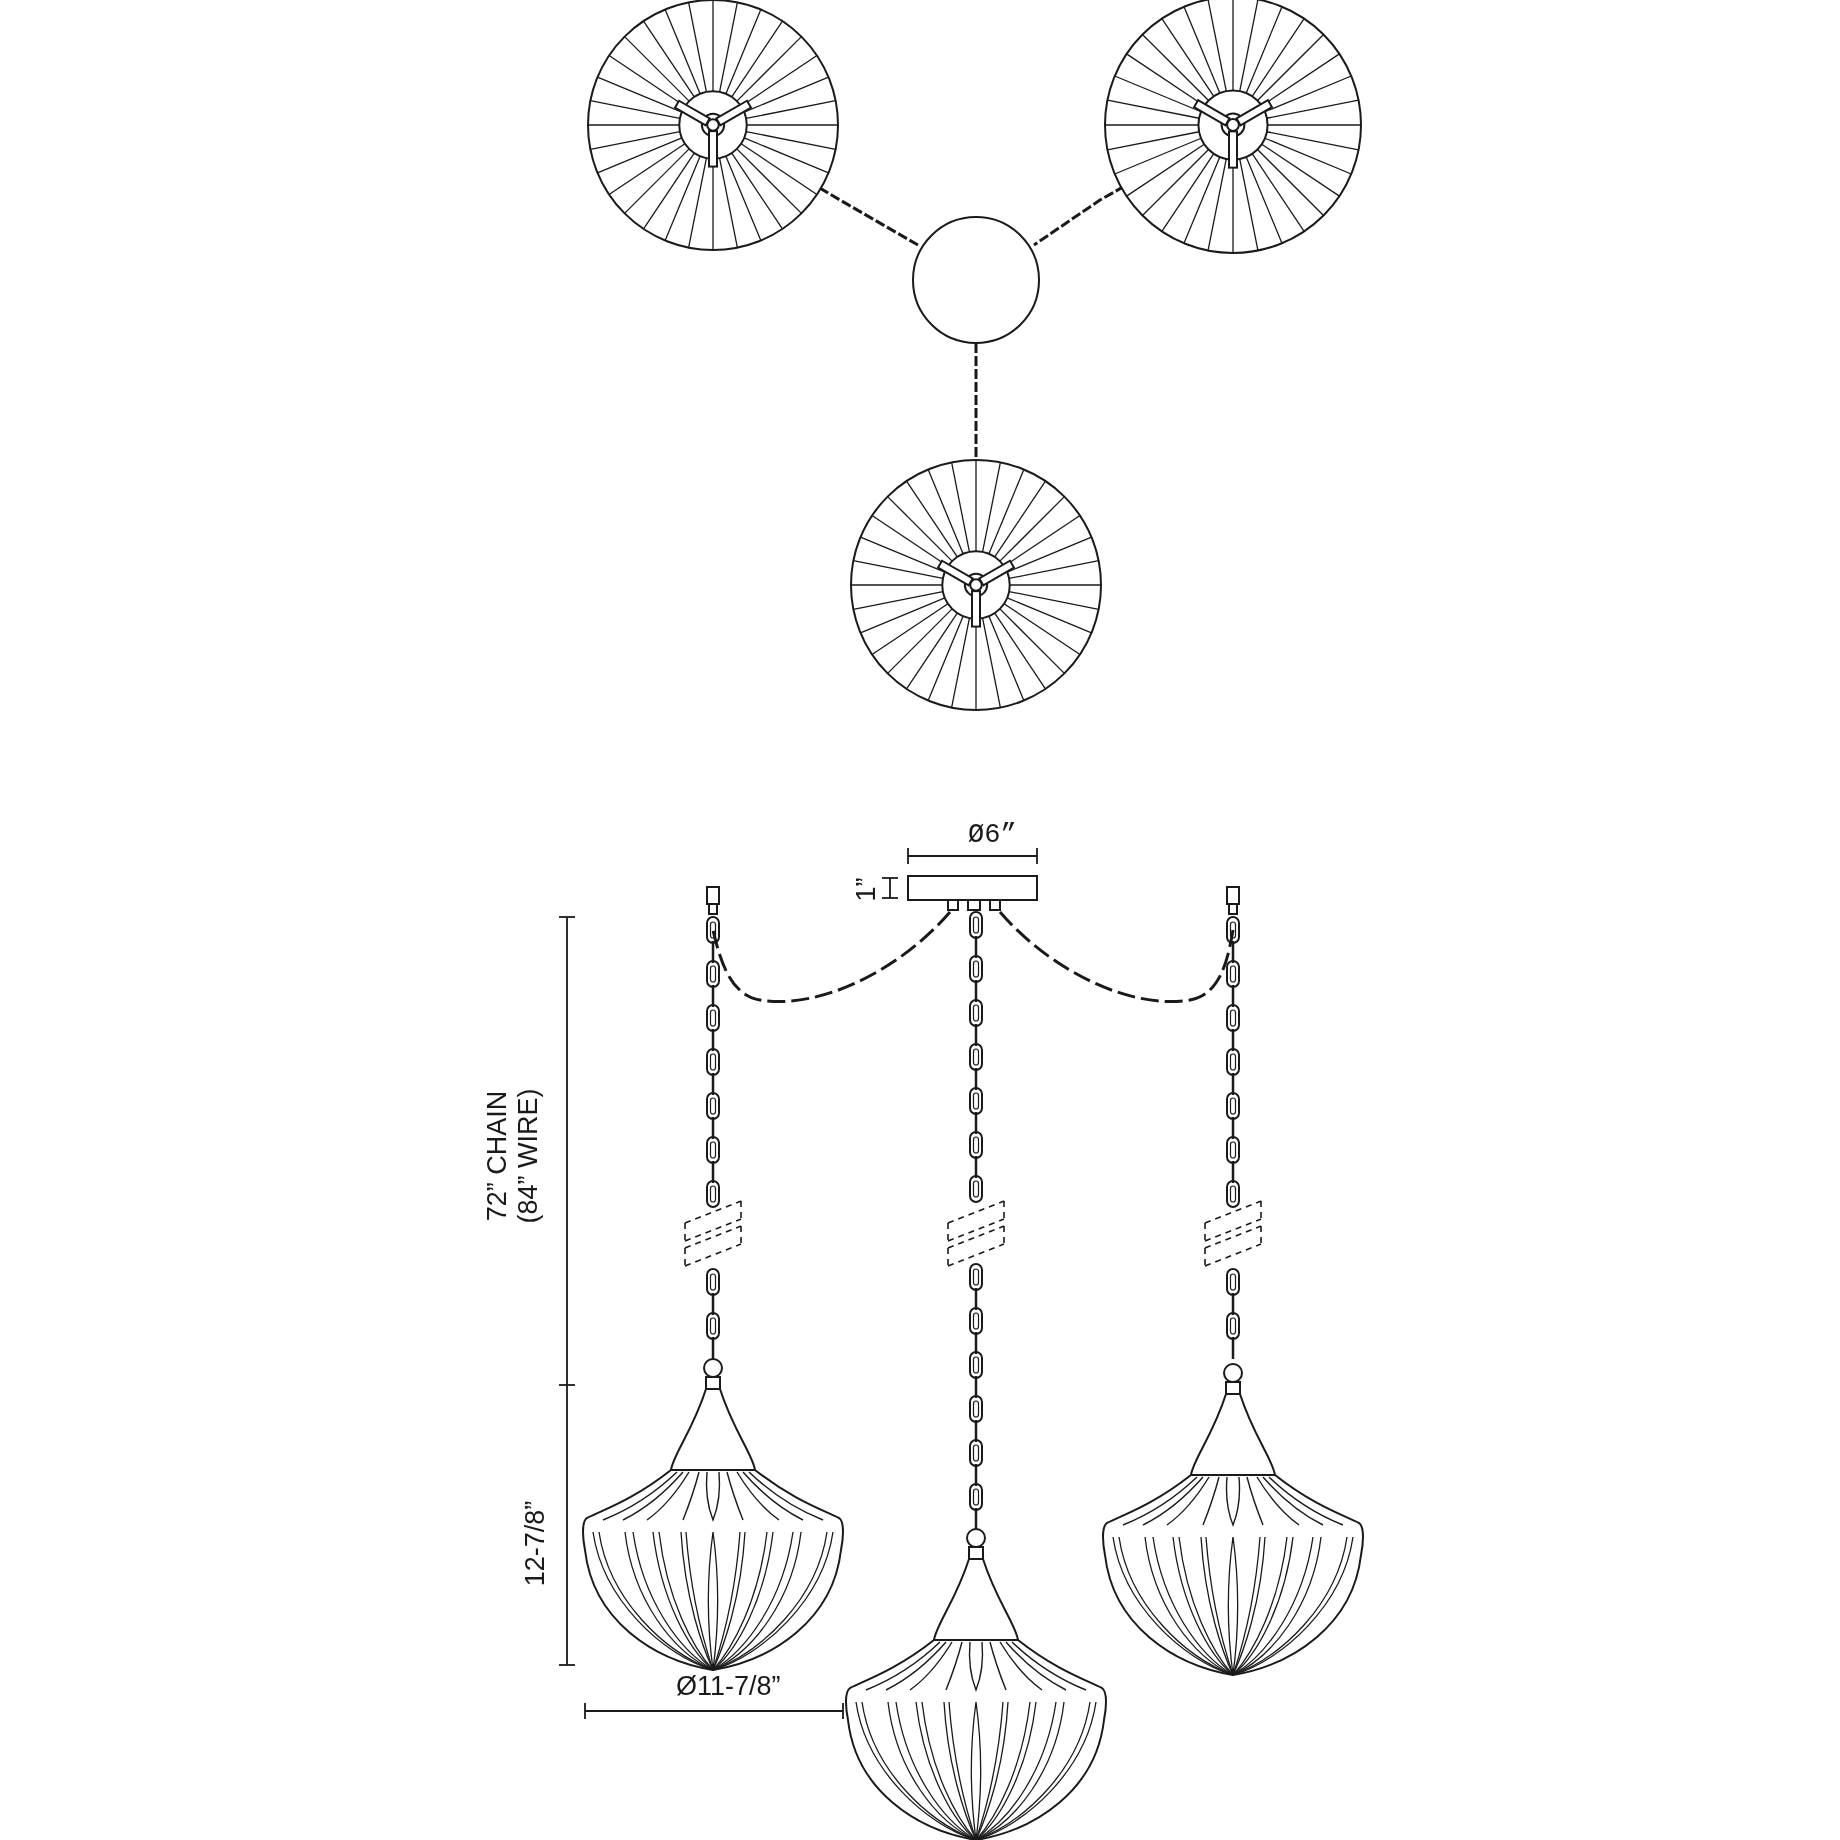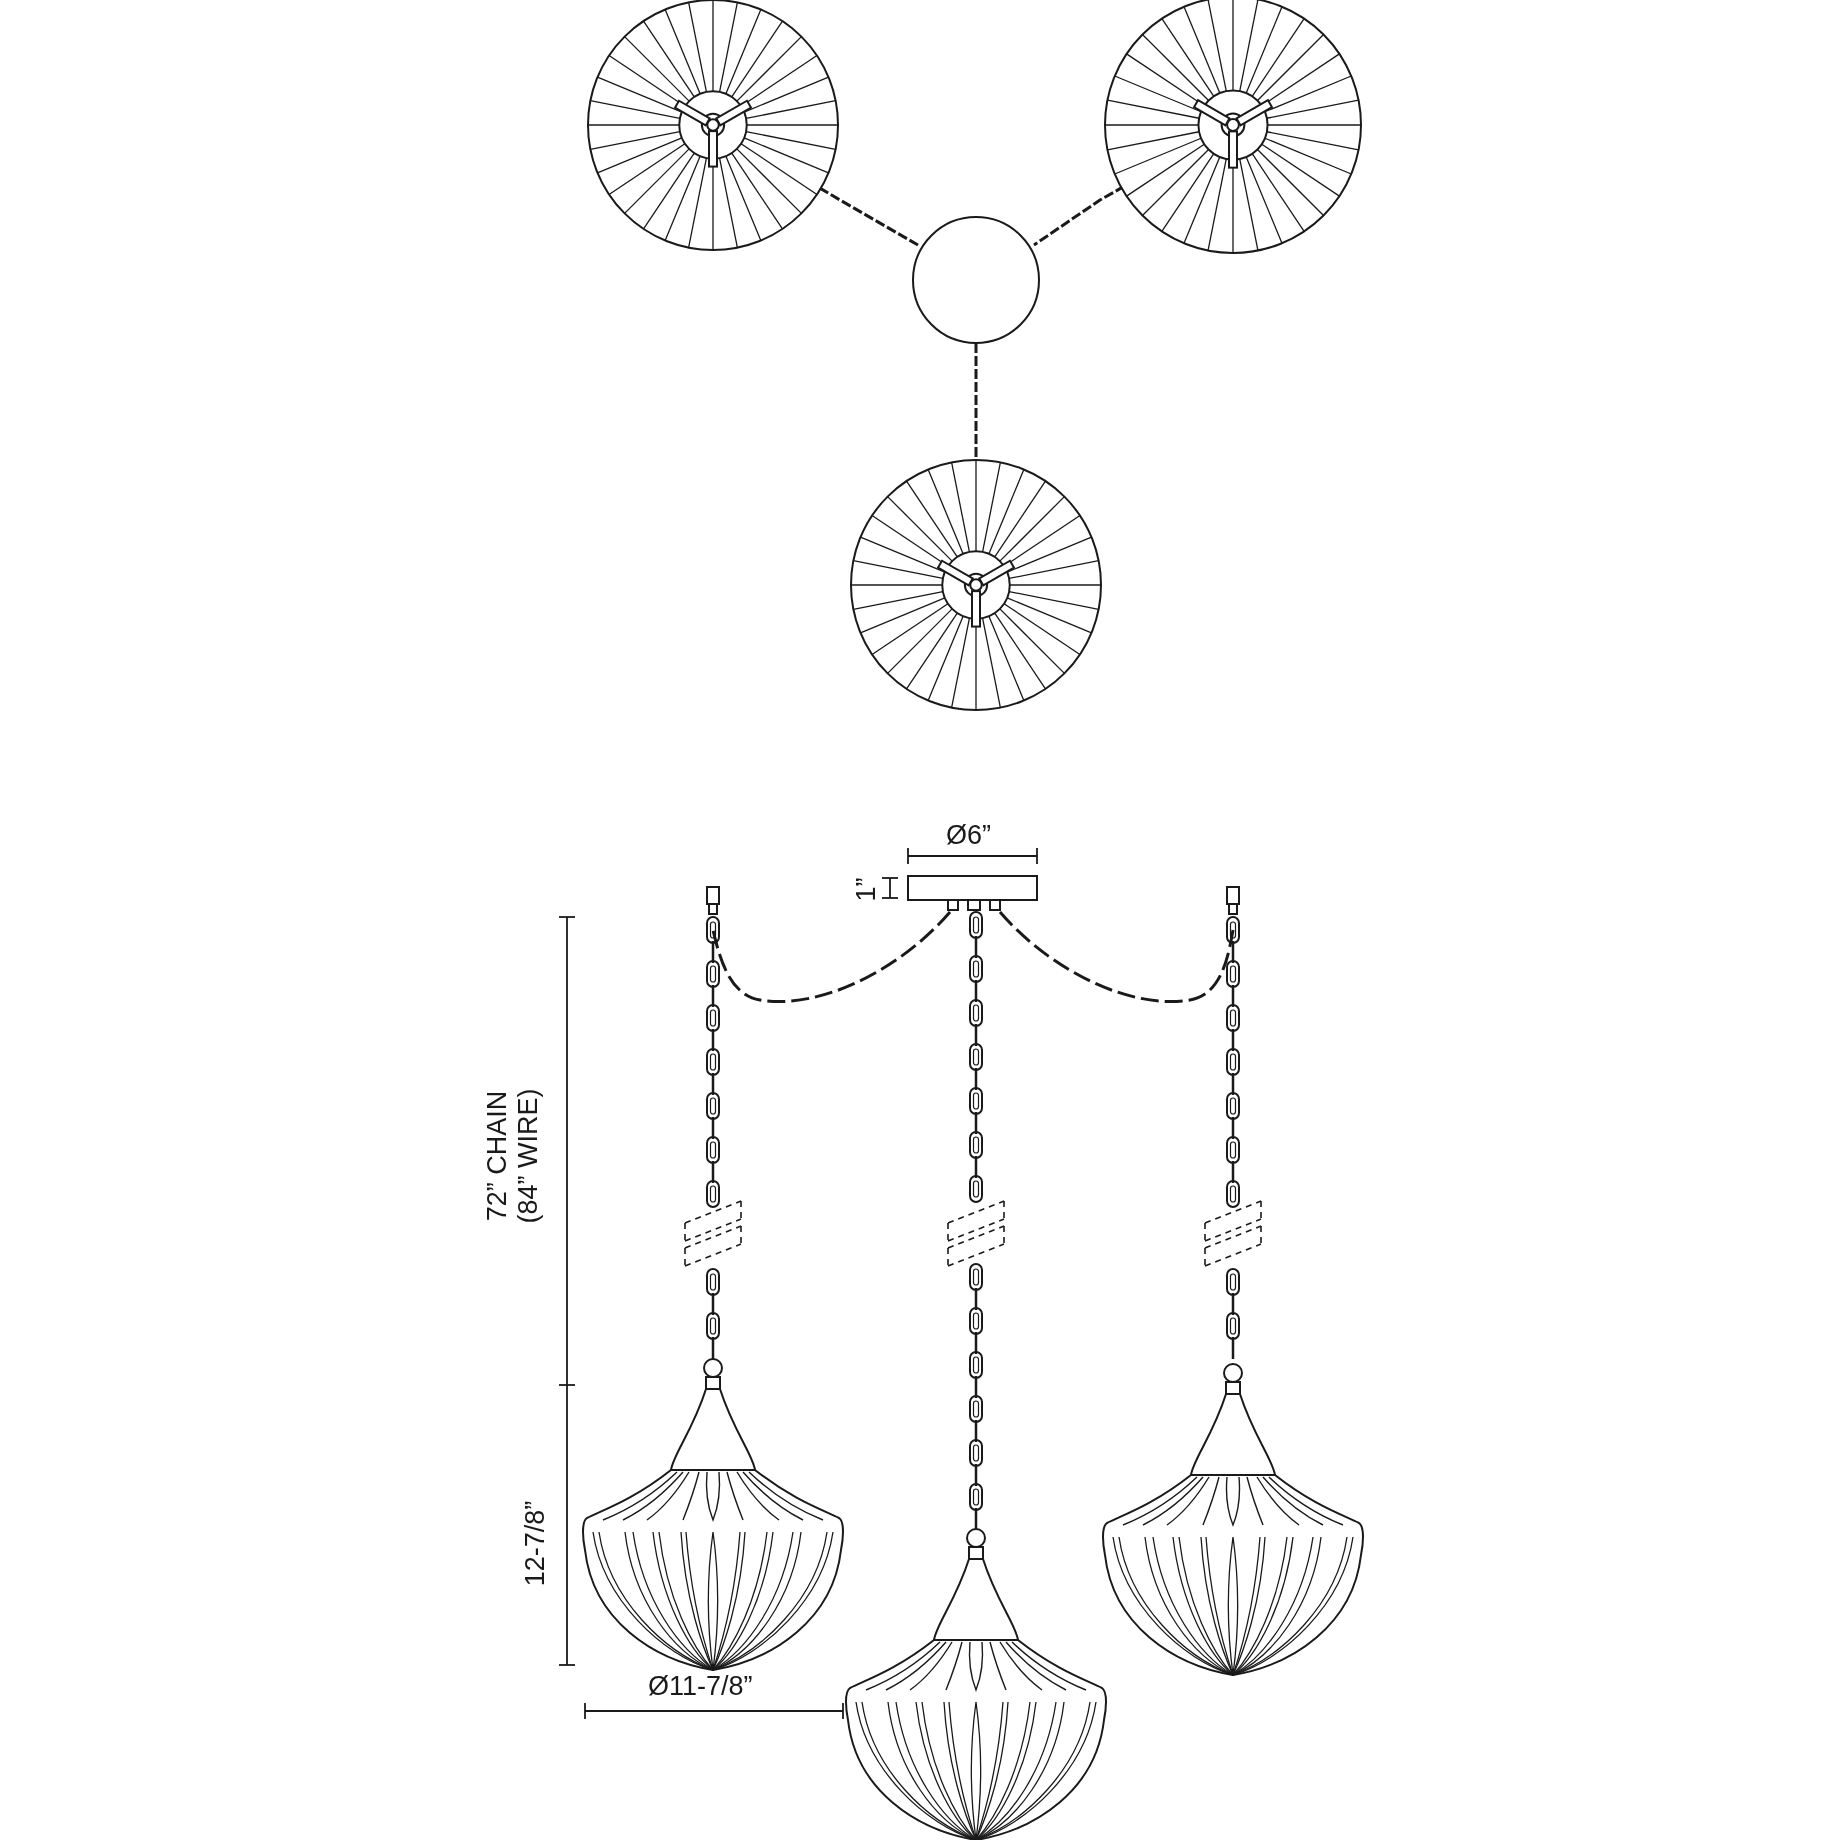--- a/index.html
+++ b/index.html
@@ -328,20 +328,20 @@
       <line x1="559" y1="1665" x2="575" y2="1665"></line>
     </g>
     <g stroke-width="1.8">
       <line x1="585" y1="1711" x2="843" y2="1711"></line>
       <line x1="585" y1="1703" x2="585" y2="1719"></line>
       <line x1="843" y1="1703" x2="843" y2="1719"></line>
     </g>
   </g>
 </svg>
 
-<div class="lbl" style="left:946px; top:822px;">Ø6”</div>
+<div class="lbl" style="left:968px; top:822px;font-family:Liberation Mono, monospace;">Ø6”</div>
 <div class="lbl rot" style="left:846px; top:876px; width:40px; text-align:center;">1”</div>
 <div class="lbl rot" style="left:398px; top:1125px; width:230px; text-align:center; line-height:1.15;">
   <div>72” CHAIN</div>
   <div>(84” WIRE)</div>
 </div>
 <div class="lbl rot" style="left:480px; top:1530px; width:110px; text-align:center;">12-7/8”</div>
-<div class="lbl" style="left:648px; top:1673px;">Ø11-7/8”</div>
+<div class="lbl" style="left:676px; top:1673px;">Ø11-7/8”</div>
 
 </body></html>

